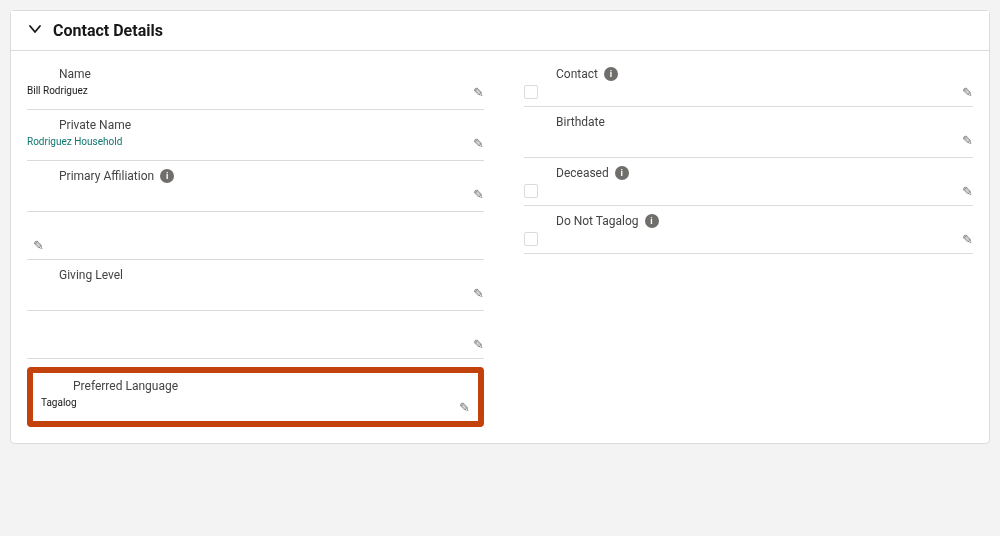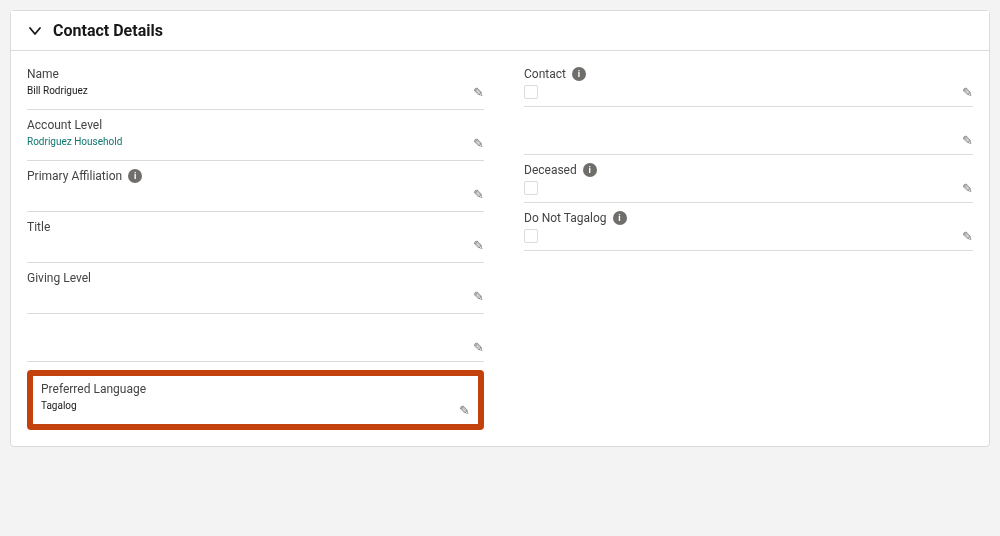--- a/index.html
+++ b/index.html
@@ -14,21 +14,20 @@
     }
     .card {
       background: #fff;
       border: 1px solid #dddbda;
       border-radius: 4px;
       width: 980px;
       padding: 0;
     }
     .card-header {
       display: flex;
-      align-items: center;
       padding: 10px 16px;
       border-bottom: 1px solid #dddbda;
       background: #fff;
     }
     .chevron-icon {
       width: 16px;
       height: 16px;
       margin-right: 10px;
       flex-shrink: 0;
     }
@@ -50,20 +49,21 @@
       padding: 8px 0 0 24px;
       border-left: none;
     }
     .field-label {
       font-size: 12px;
       color: #444;
       margin-bottom: 2px;
       display: flex;
       align-items: center;
       gap: 4px;
+      margin-left: 32px;
     }
     .field-value {
       font-size: 10px;
       color: #181818;
       min-height: 20px;
       padding: 2px 0;
     }
     .field-value.link {
       color: #0f766e;
       cursor: pointer;
@@ -146,42 +146,38 @@
       <div class="field-row">
         <div class="field-content">
           <div class="field-label">Name</div>
           <div class="field-value">Bill Rodriguez</div>
         </div>
         <span class="edit-icon">✎</span>
       </div>
 
       <div class="field-row">
         <div class="field-content">
-          <div class="field-label">Account Level</div>
+          <div class="field-label">Private Name</div>
           <div class="field-value link">Rodriguez Household</div>
         </div>
         <span class="edit-icon">✎</span>
       </div>
 
       <div class="field-row">
         <div class="field-content">
           <div class="field-label">
             <span>Primary Affiliation</span>
             <span class="info-icon">i</span>
           </div>
           <div class="field-value">&nbsp;</div>
         </div>
         <span class="edit-icon">✎</span>
       </div>
 
       <div class="field-row">
-        <div class="field-content">
-          <div class="field-label">Title</div>
-          <div class="field-value">&nbsp;</div>
-        </div>
         <span class="edit-icon">✎</span>
       </div>
 
       <div class="field-row">
         <div class="field-content">
           <div class="field-label">Giving Level</div>
           <div class="field-value">&nbsp;</div>
         </div>
         <span class="edit-icon">✎</span>
       </div>
@@ -213,20 +209,21 @@
           </div>
           <div class="checkbox-wrapper">
             <div class="checkbox"></div>
           </div>
         </div>
         <span class="edit-icon">✎</span>
       </div>
 
       <div class="field-row">
         <div class="field-content">
+          <div class="field-label">Birthdate</div>
           <div class="field-value">&nbsp;</div>
         </div>
         <span class="edit-icon">✎</span>
       </div>
 
       <div class="field-row">
         <div class="field-content">
           <div class="field-label">
             <span>Deceased</span>
             <span class="info-icon">i</span>

